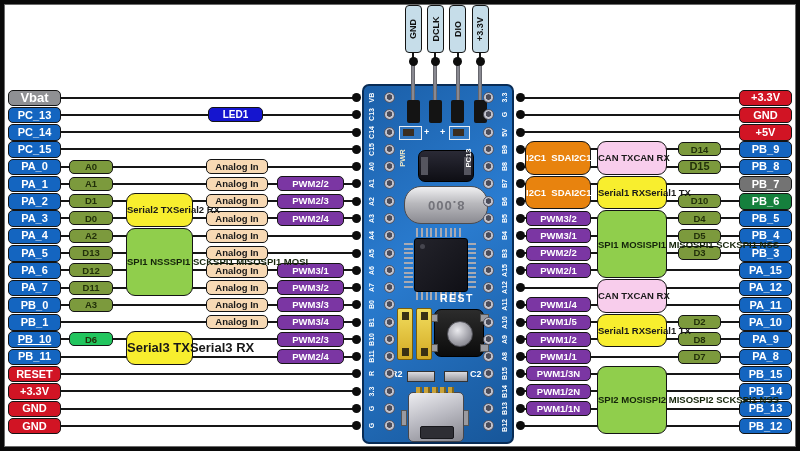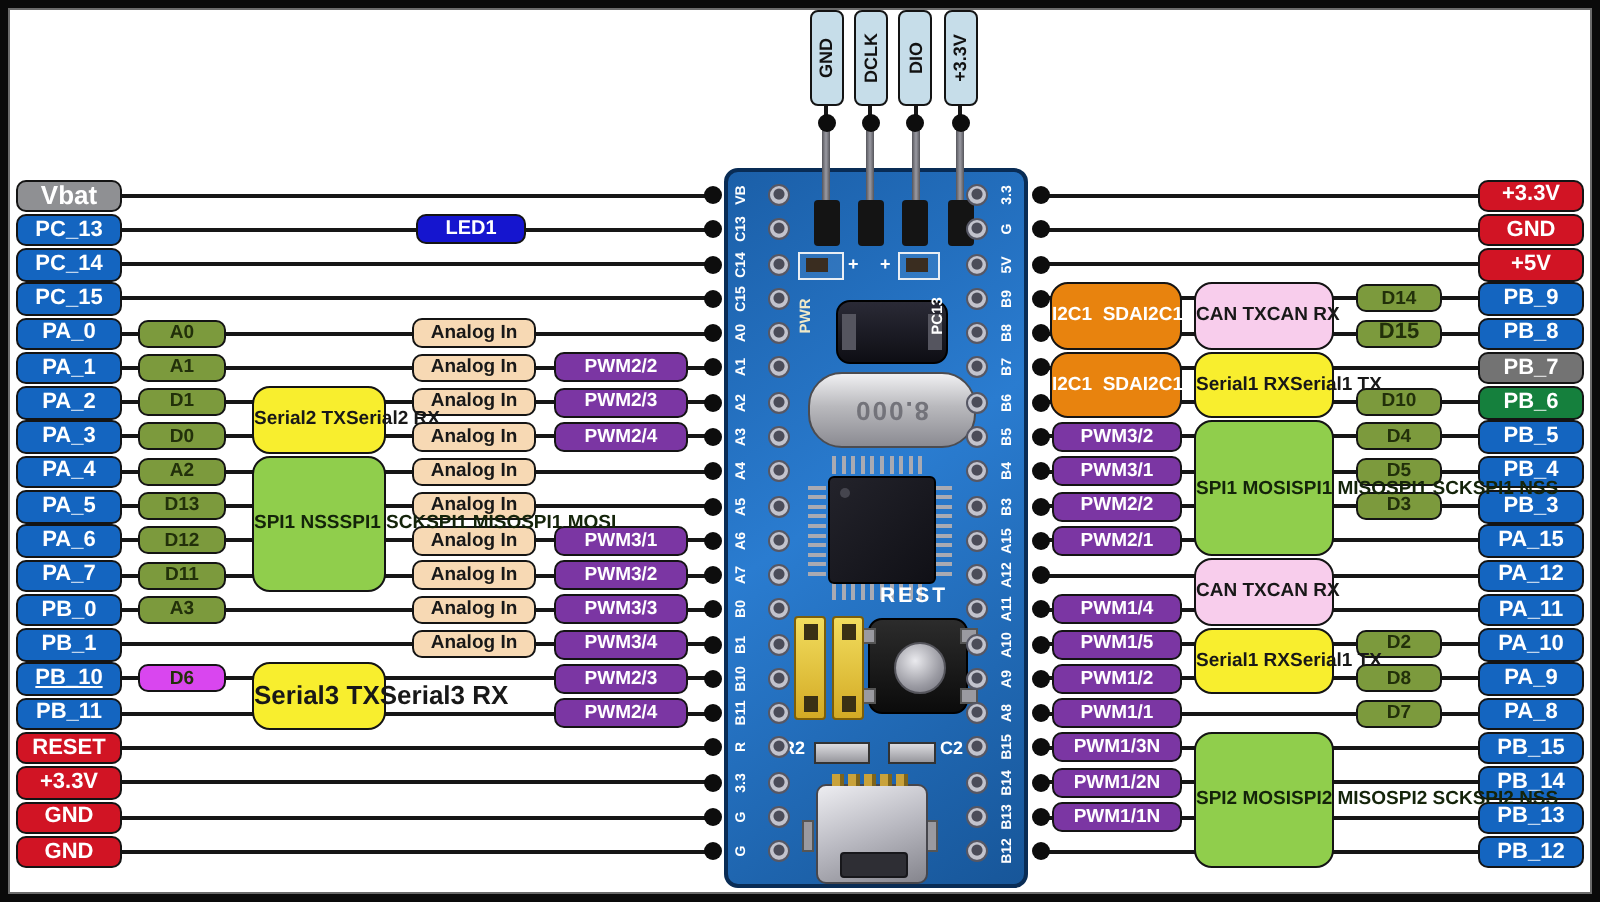--- a/index.html
+++ b/index.html
@@ -277,21 +277,21 @@
     <div class="fbox" style="left: 739px; top: 417.82px; width: 53px; height: 16.5px; background: rgb(20, 101, 192); color: rgb(255, 255, 255); font-size: 11px;">PB_12</div>
     <div class="fbox" style="left: 69px; top: 159.62px; width: 44px; height: 14px; background: rgb(124, 154, 61); color: rgb(34, 48, 10); font-size: 9.5px;">A0</div>
     <div class="fbox" style="left: 69px; top: 176.9px; width: 44px; height: 14px; background: rgb(124, 154, 61); color: rgb(34, 48, 10); font-size: 9.5px;">A1</div>
     <div class="fbox" style="left: 69px; top: 194.18px; width: 44px; height: 14px; background: rgb(124, 154, 61); color: rgb(34, 48, 10); font-size: 9.5px;">D1</div>
     <div class="fbox" style="left: 69px; top: 211.46px; width: 44px; height: 14px; background: rgb(124, 154, 61); color: rgb(34, 48, 10); font-size: 9.5px;">D0</div>
     <div class="fbox" style="left: 69px; top: 228.74px; width: 44px; height: 14px; background: rgb(124, 154, 61); color: rgb(34, 48, 10); font-size: 9.5px;">A2</div>
     <div class="fbox" style="left: 69px; top: 246.02px; width: 44px; height: 14px; background: rgb(124, 154, 61); color: rgb(34, 48, 10); font-size: 9.5px;">D13</div>
     <div class="fbox" style="left: 69px; top: 263.3px; width: 44px; height: 14px; background: rgb(124, 154, 61); color: rgb(34, 48, 10); font-size: 9.5px;">D12</div>
     <div class="fbox" style="left: 69px; top: 280.58px; width: 44px; height: 14px; background: rgb(124, 154, 61); color: rgb(34, 48, 10); font-size: 9.5px;">D11</div>
     <div class="fbox" style="left: 69px; top: 297.86px; width: 44px; height: 14px; background: rgb(124, 154, 61); color: rgb(34, 48, 10); font-size: 9.5px;">A3</div>
-    <div class="fbox" style="left: 69px; top: 332.42px; width: 44px; height: 14px; background: #d946ef; color: rgb(34, 48, 10); font-size: 9.5px;">D6</div>
+    <div class="fbox" style="left: 69px; top: 332.42px; width: 44px; height: 14px; background: #22c55e; color: rgb(34, 48, 10); font-size: 9.5px;">D6</div>
     <div class="fbox" style="left: 678px; top: 142.34px; width: 43px; height: 14px; background: rgb(124, 154, 61); color: rgb(34, 48, 10); font-size: 9.5px;">D14</div>
     <div class="fbox" style="left: 678px; top: 159.62px; width: 43px; height: 14px; background: rgb(124, 154, 61); color: rgb(34, 48, 10); font-size: 11px;">D15</div>
     <div class="fbox" style="left: 678px; top: 194.18px; width: 43px; height: 14px; background: rgb(124, 154, 61); color: rgb(34, 48, 10); font-size: 9.5px;">D10</div>
     <div class="fbox" style="left: 678px; top: 211.46px; width: 43px; height: 14px; background: rgb(124, 154, 61); color: rgb(34, 48, 10); font-size: 9.5px;">D4</div>
     <div class="fbox" style="left: 678px; top: 228.74px; width: 43px; height: 14px; background: rgb(124, 154, 61); color: rgb(34, 48, 10); font-size: 9.5px;">D5</div>
     <div class="fbox" style="left: 678px; top: 246.02px; width: 43px; height: 14px; background: rgb(124, 154, 61); color: rgb(34, 48, 10); font-size: 9.5px;">D3</div>
     <div class="fbox" style="left: 678px; top: 315.14px; width: 43px; height: 14px; background: rgb(124, 154, 61); color: rgb(34, 48, 10); font-size: 9.5px;">D2</div>
     <div class="fbox" style="left: 678px; top: 332.42px; width: 43px; height: 14px; background: rgb(124, 154, 61); color: rgb(34, 48, 10); font-size: 9.5px;">D8</div>
     <div class="fbox" style="left: 678px; top: 349.7px; width: 43px; height: 14px; background: rgb(124, 154, 61); color: rgb(34, 48, 10); font-size: 9.5px;">D7</div>
     <div class="fbox" style="left: 208px; top: 107.28px; width: 55px; height: 15px; background: rgb(21, 21, 207); color: rgb(255, 255, 255); font-size: 10px;">LED1</div>

